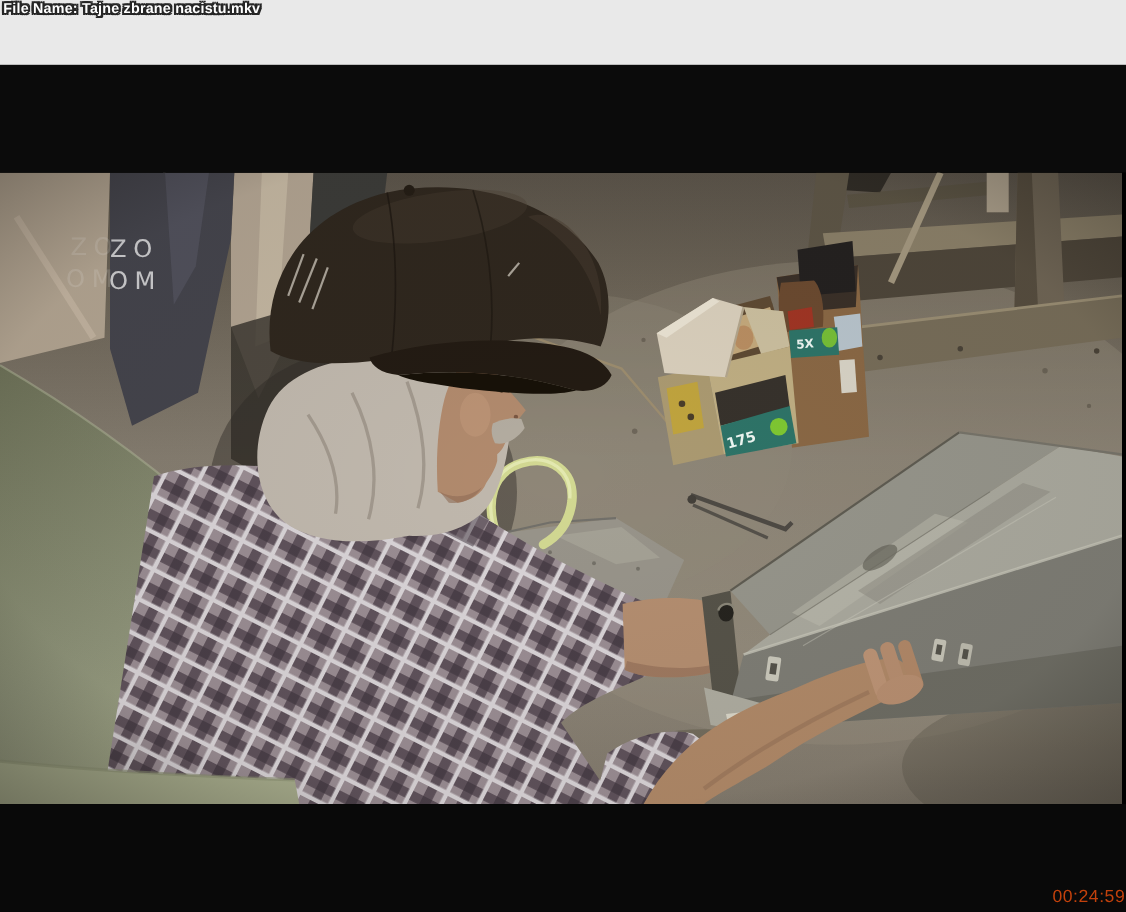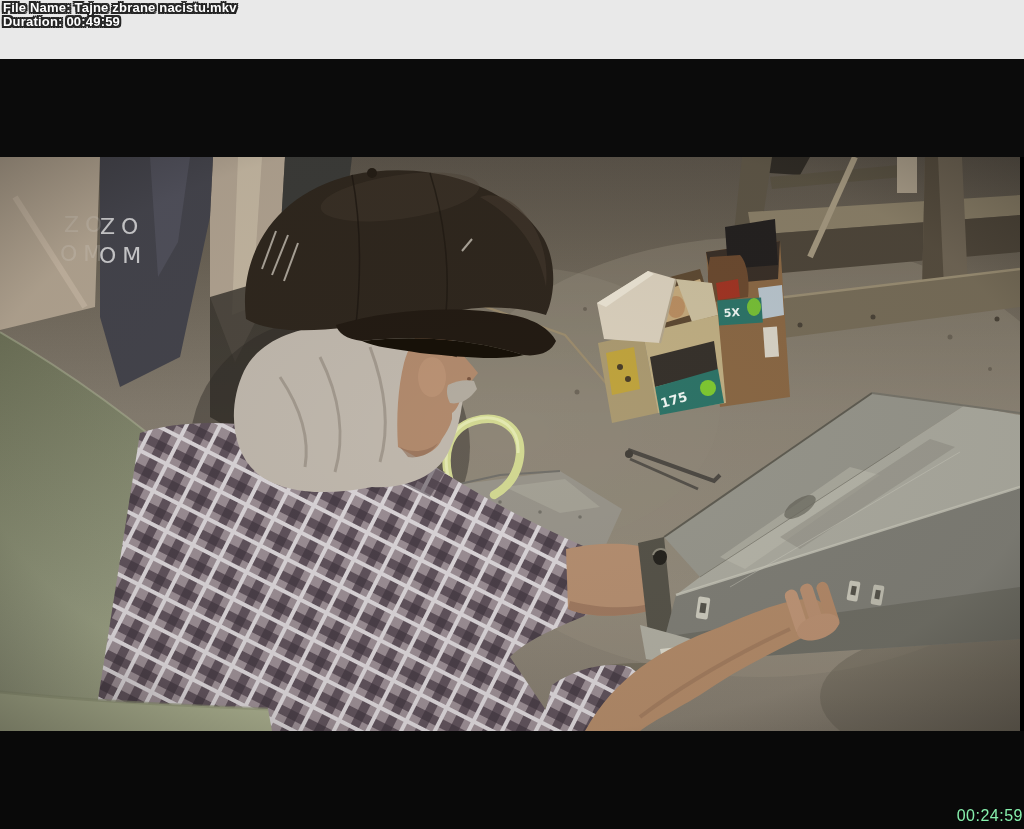--- a/index.html
+++ b/index.html
@@ -12,38 +12,37 @@
          text-shadow:
           -2px -2px 0 #262626, 0 -2px 0 #262626, 2px -2px 0 #262626,
           -2px  0   0 #262626, 2px  0   0 #262626,
           -2px  2px 0 #262626, 0  2px 0 #262626, 2px 2px 0 #262626,
           -1px -1px 0 #262626, 1px -1px 0 #262626,
           -1px  1px 0 #262626, 1px  1px 0 #262626;}
   
   .letterbox{position:absolute;left:0;width:1024px;background:#0b0b0b;}
   .letterbox.top{top:59px;height:98px;}
   .letterbox.bottom{top:731px;height:98px;background:#090909;}
-  .timecode{position:absolute;right:1px;bottom:4px;font-size:16px;color:#86efac;
+  .timecode{position:absolute;right:1px;bottom:4px;font-size:16px;color:#c2410c;
             letter-spacing:.5px;}
   
   .video{position:absolute;top:157px;left:0;width:1024px;height:574px;background:#000;}
   .video svg{position:absolute;top:0;left:0;display:block;}
   svg text{font-family:"DejaVu Sans","Liberation Sans",sans-serif;}
   .wm{fill:rgba(255,255,255,0.72);font-size:22px;letter-spacing:6px;}
   .wm-ghost{fill:rgba(255,255,255,0.14);font-size:22px;letter-spacing:6px;}
   .boxlabel{fill:#eef6f2;font-weight:bold;}
 </style>
 </head>
 <body>
 
 <div class="screen">
 
   <div class="header">
     <div class="hline">File Name: Tajne zbrane nacistu.mkv</div>
-    <div class="hline">Duration: 00:49:59</div>
   </div>
 
   <div class="letterbox top"></div>
 
   <div class="video">
     <svg width="1020" height="574" viewBox="0 0 1020 574">
       <defs>
         <linearGradient id="floorGrad" x1="0" y1="0" x2="0" y2="1">
           <stop offset="0" stop-color="#5a5349"></stop>
           <stop offset="0.18" stop-color="#6b6356"></stop>

